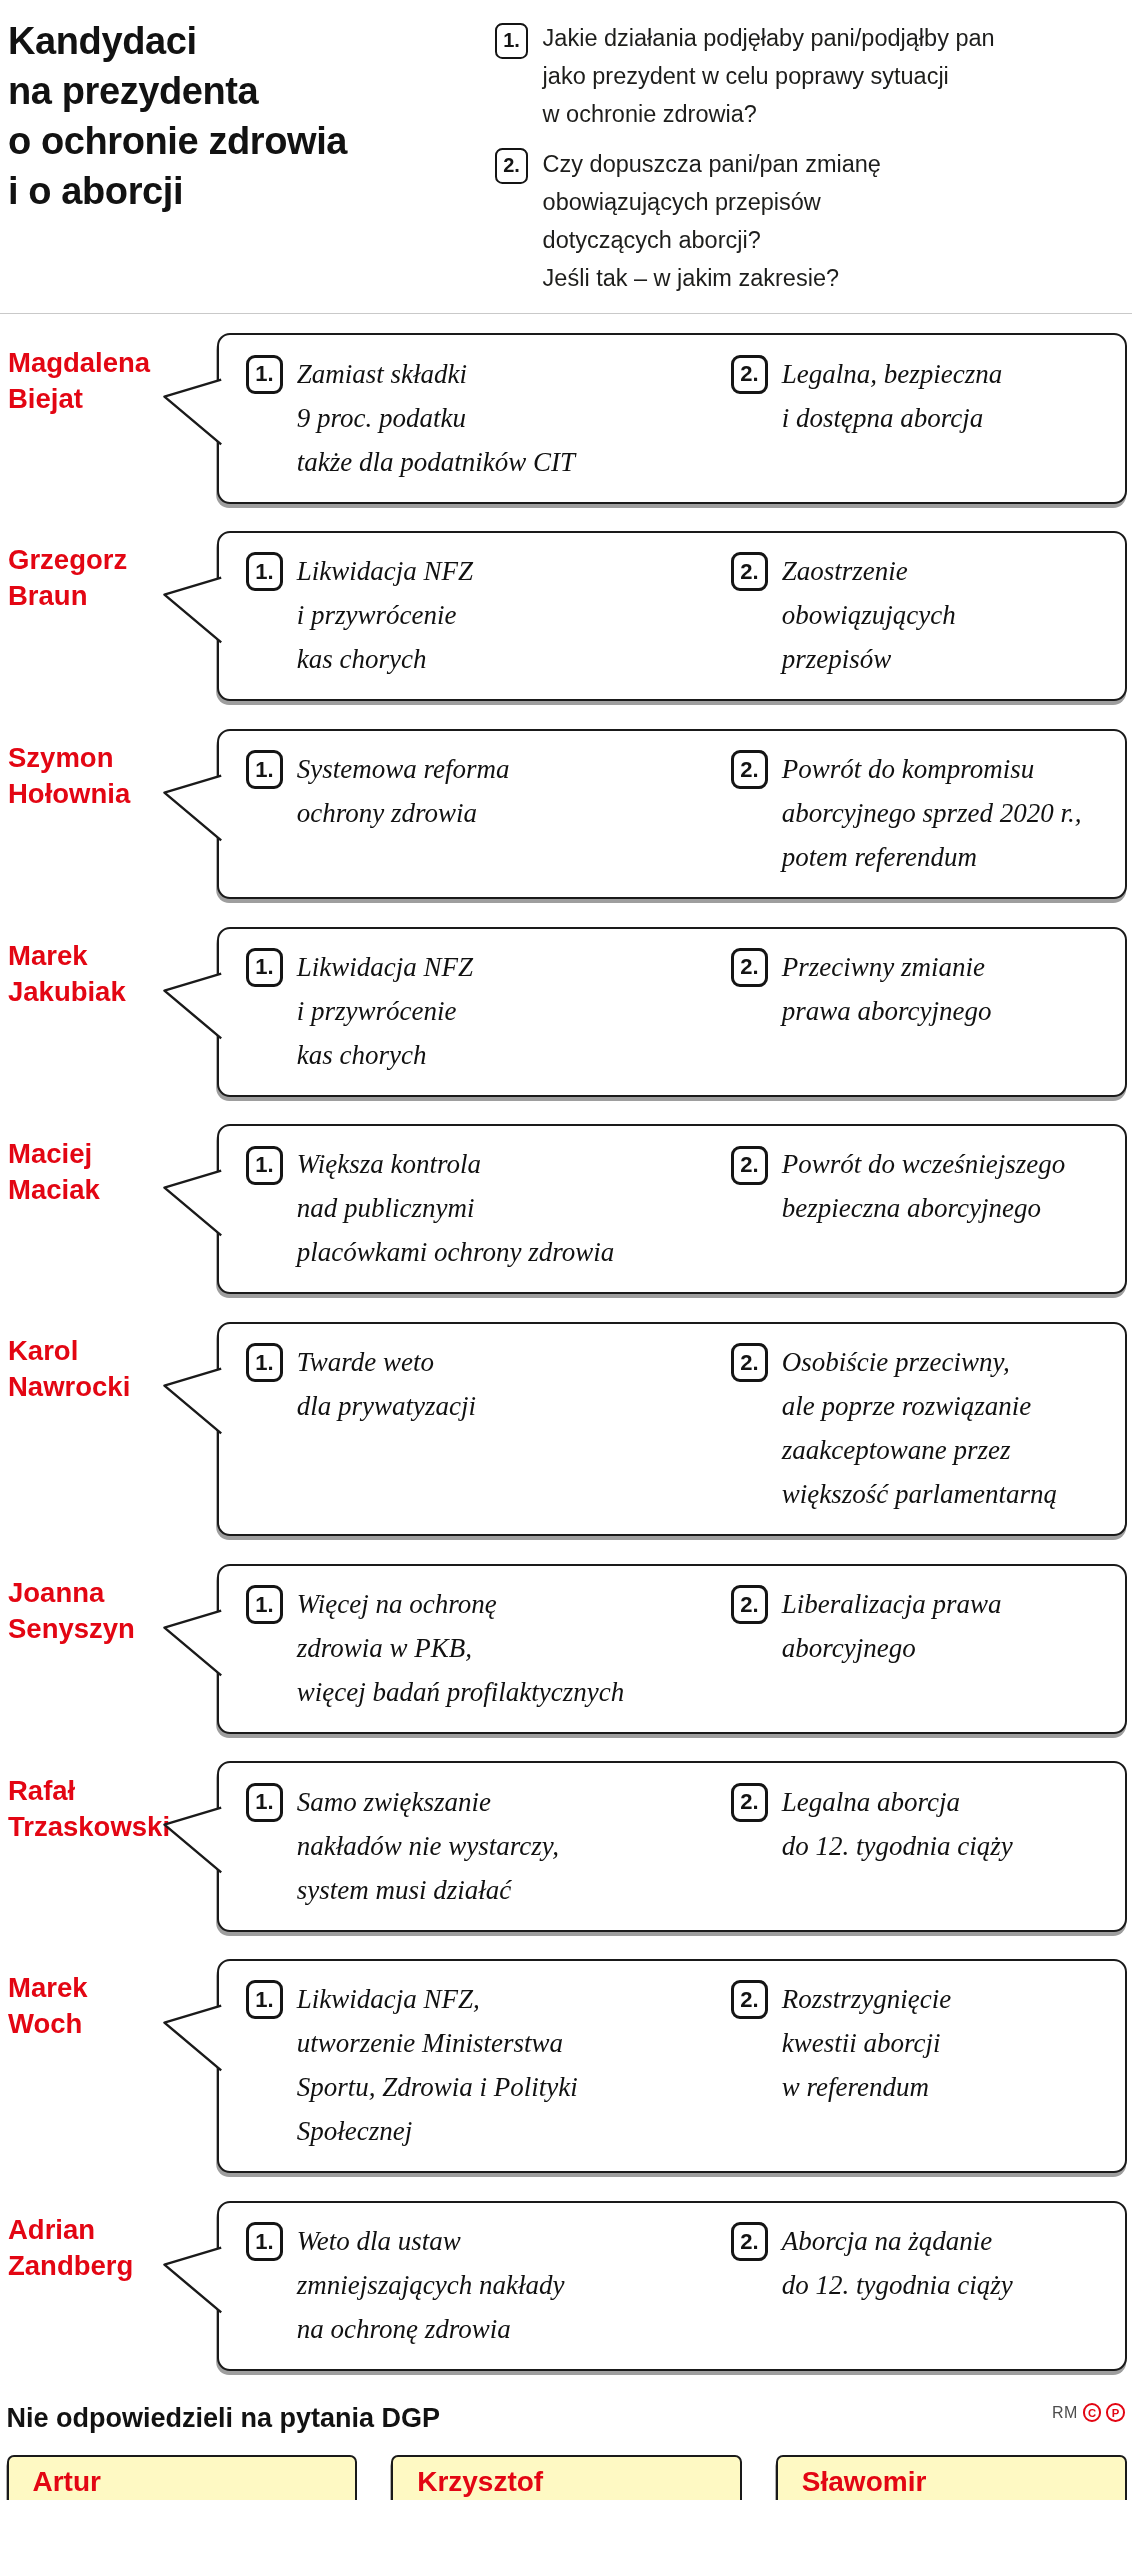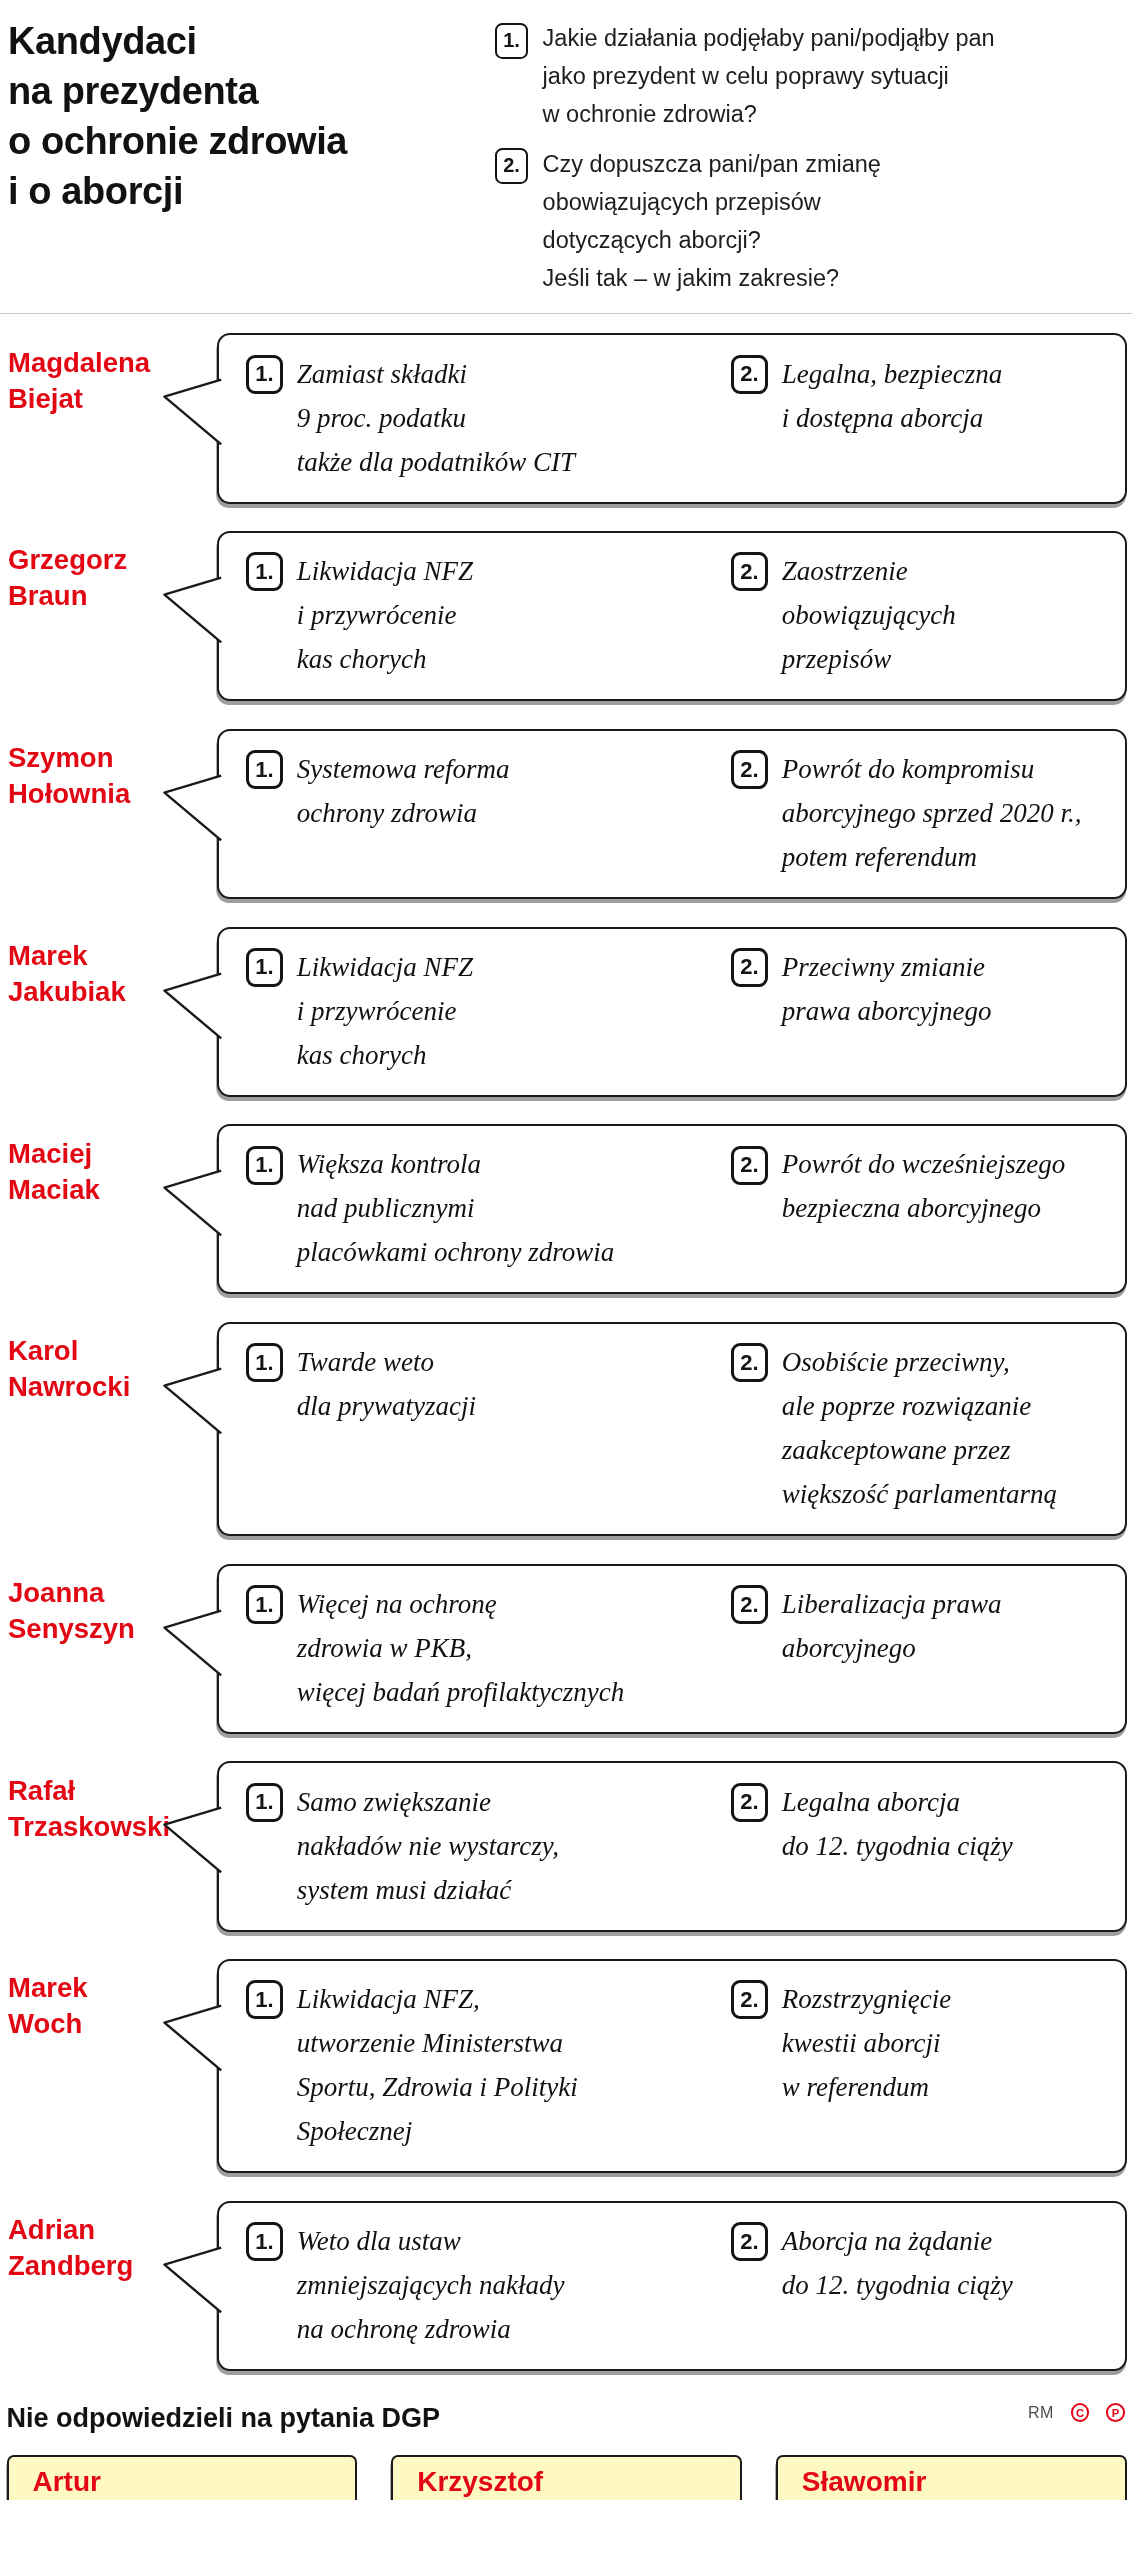--- a/index.html
+++ b/index.html
@@ -55,21 +55,21 @@
   }
   .ans-text {
     font-family:"Liberation Serif", serif; font-style:italic;
     font-size:27px; line-height:44px; color:#111;
     white-space:pre-line; margin-top:-3.2px;
   }
   
   .footer { margin-top:32px; padding:0 6.5px; }
   .footer-head { display:flex; justify-content:space-between; align-items:center; }
   .footer-heading { font-size:27px; font-weight:bold; color:#121212; }
-  .credit { display:flex; align-items:center; gap:17px; margin-top:-11.3px; padding-right:1.6px; }
+  .credit { display:flex; align-items:center; gap:5px; margin-top:-11.3px; padding-right:1.6px; }
   .credit-text { font-size:16px; color:#4d4d4d; letter-spacing:0.4px; }
   .c-icon {
     width:18.6px; height:18.6px; border:2px solid #e30613; border-radius:50%;
     color:#e30613; font-size:11.3px; font-weight:bold;
     display:flex; align-items:center; justify-content:center; background:#fff;
   }
   .nr-boxes { display:flex; gap:34px; margin-top:21px; }
   .nr-box {
     flex:1; height:109px;
     border:2.4px solid #1a1a1a; border-radius:7px; background:#fef9c3;

